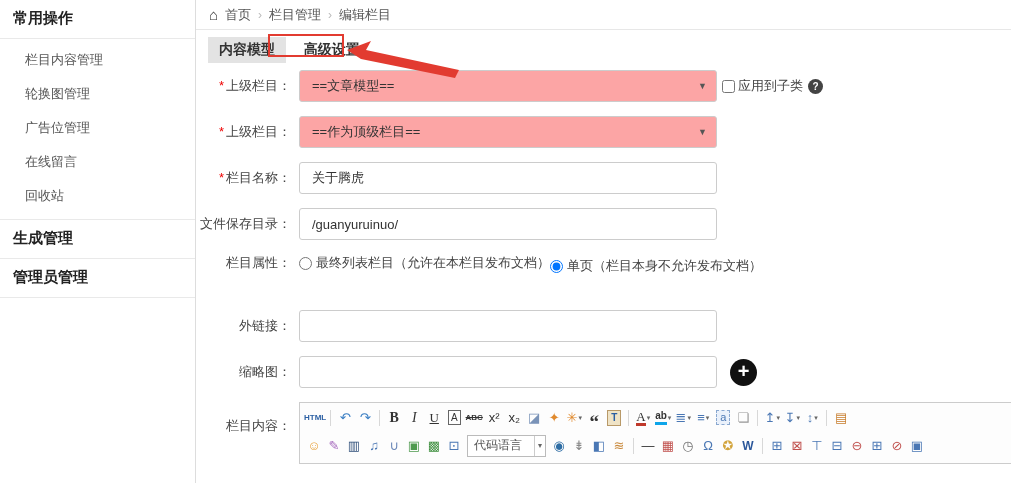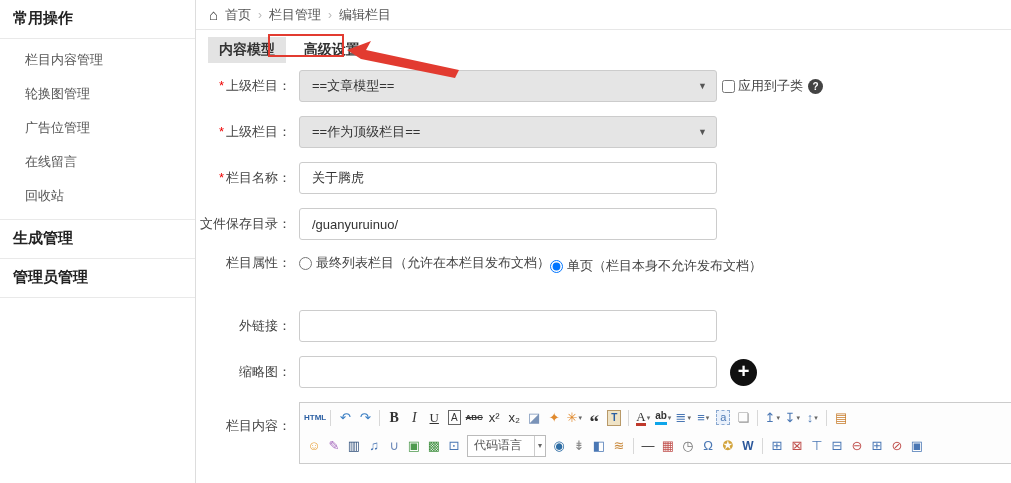--- a/index.html
+++ b/index.html
@@ -29,21 +29,21 @@
   .anno-box { position:absolute; left:72px; top:34px; width:76px; height:23px; border:2px solid #e23b30; pointer-events:none; z-index:5; }
   .anno-arrow { position:absolute; left:149px; top:40px; pointer-events:none; z-index:5; }
 
   
   .form { padding:0 0 0 2px; }
   .frow { display:flex; align-items:flex-start; margin-bottom:14px; }
   .flabel { width:93px; margin-right:8px; text-align:right; font-size:13px; color:#444; line-height:32px; white-space:nowrap; }
   .req { color:#e00; margin-right:2px; font-size:13px; }
   .fctl { display:flex; align-items:center; }
   .tinput { width:418px; height:32px; border:1px solid #ccc; border-radius:3px; padding:0 12px; font-size:13px; color:#333; outline:none; font-family:inherit; }
-  .select { width:418px; height:32px; border:1px solid #ccc; border-radius:3px; background:#e5e5e5; display:flex; align-items:center; justify-content:space-between; padding:0 9px 0 12px; cursor:pointer; }
+  .select { width:418px; height:32px; border:1px solid #ccc; border-radius:3px; background:#fca5a5; display:flex; align-items:center; justify-content:space-between; padding:0 9px 0 12px; cursor:pointer; }
   .select-arrow { font-size:9px; color:#555; }
   .chk { display:flex; align-items:center; margin-left:5px; gap:3px; color:#444; cursor:pointer; }
   .help { width:15px; height:15px; border-radius:50%; background:#444; color:#fff; font-size:10px; font-weight:bold; display:flex; align-items:center; justify-content:center; margin-left:5px; }
   .attr-row { margin-bottom:20px; }
   .attr-label { line-height:18px; }
   .radio-col { display:flex; flex-direction:row; }
   .radio-line { display:flex; align-items:center; gap:4px; color:#444; margin-bottom:18px; cursor:pointer; }
   .radio-line:last-child { margin-bottom:12px; }
   .thumb-wrap { display:flex; align-items:center; gap:13px; }
   .plus-btn { width:27px; height:27px; border-radius:50%; background:#111; color:#fff; font-size:20px; font-weight:bold; display:flex; align-items:center; justify-content:center; cursor:pointer; line-height:1; padding-bottom:2px; }

